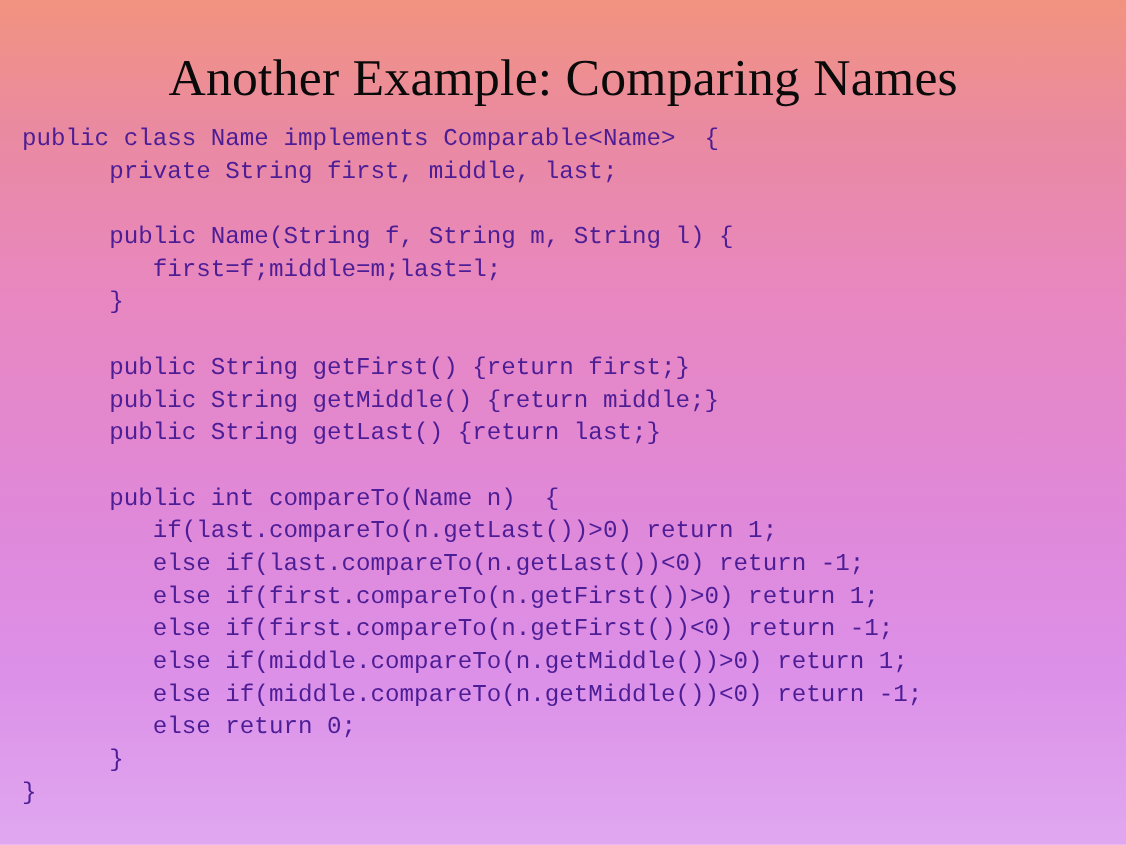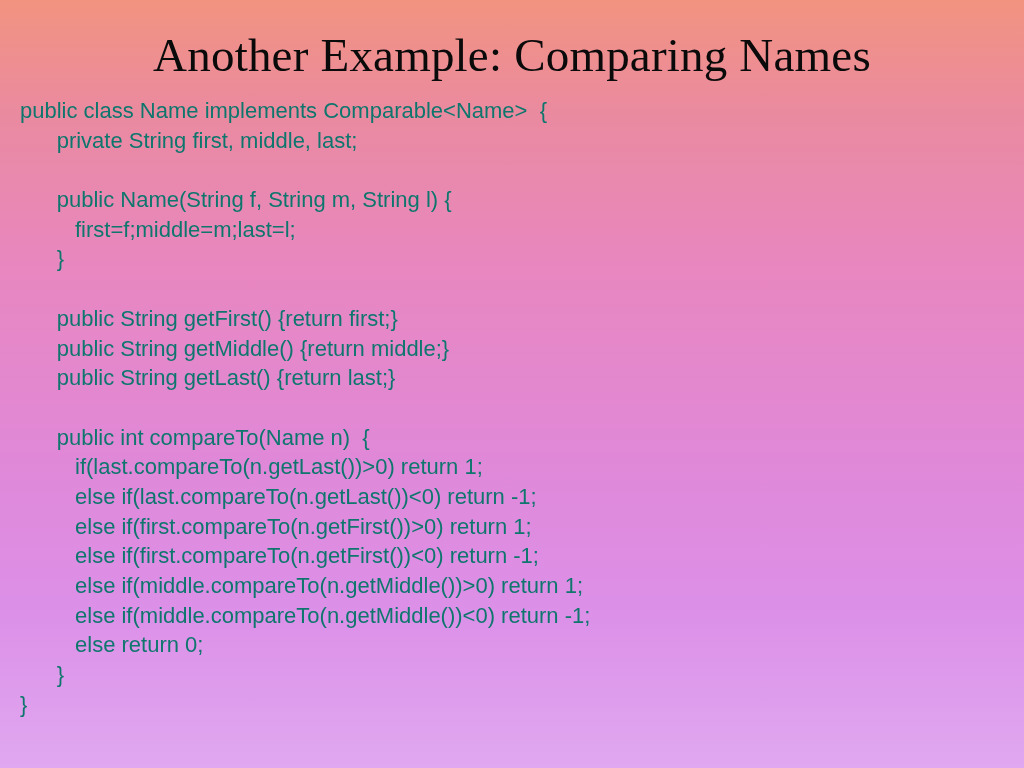--- a/index.html
+++ b/index.html
@@ -19,33 +19,33 @@
       #e0a8f0 100%);
     font-family: "Times New Roman", Times, serif;
   }
   .slide {
     width: 1024px;
     height: 768px;
     box-sizing: border-box;
     padding: 28px 20px 20px 20px;
   }
   h1.title {
-    margin: 0 0 14px 0;
+    margin: 16px 0 14px 0;
     font-weight: normal;
     font-size: 47px;
     text-align: center;
     color: #0a0a0a;
     letter-spacing: 0.2px;
   }
   pre.code {
     margin: 0;
-    font-family: Liberation Sans, sans-serif;
+    font-family: Liberation Mono, monospace;
     font-size: 22px;
     line-height: 1.35;
-    color: #0f766e;
+    color: #4c1d95;
     white-space: pre;
   }
 </style>
 </head>
 <body>
 
 <div class="slide">
   <h1 class="title">Another Example:  Comparing Names</h1>
   <pre class="code">public class Name implements Comparable&lt;Name&gt;  {
       private String first, middle, last;

